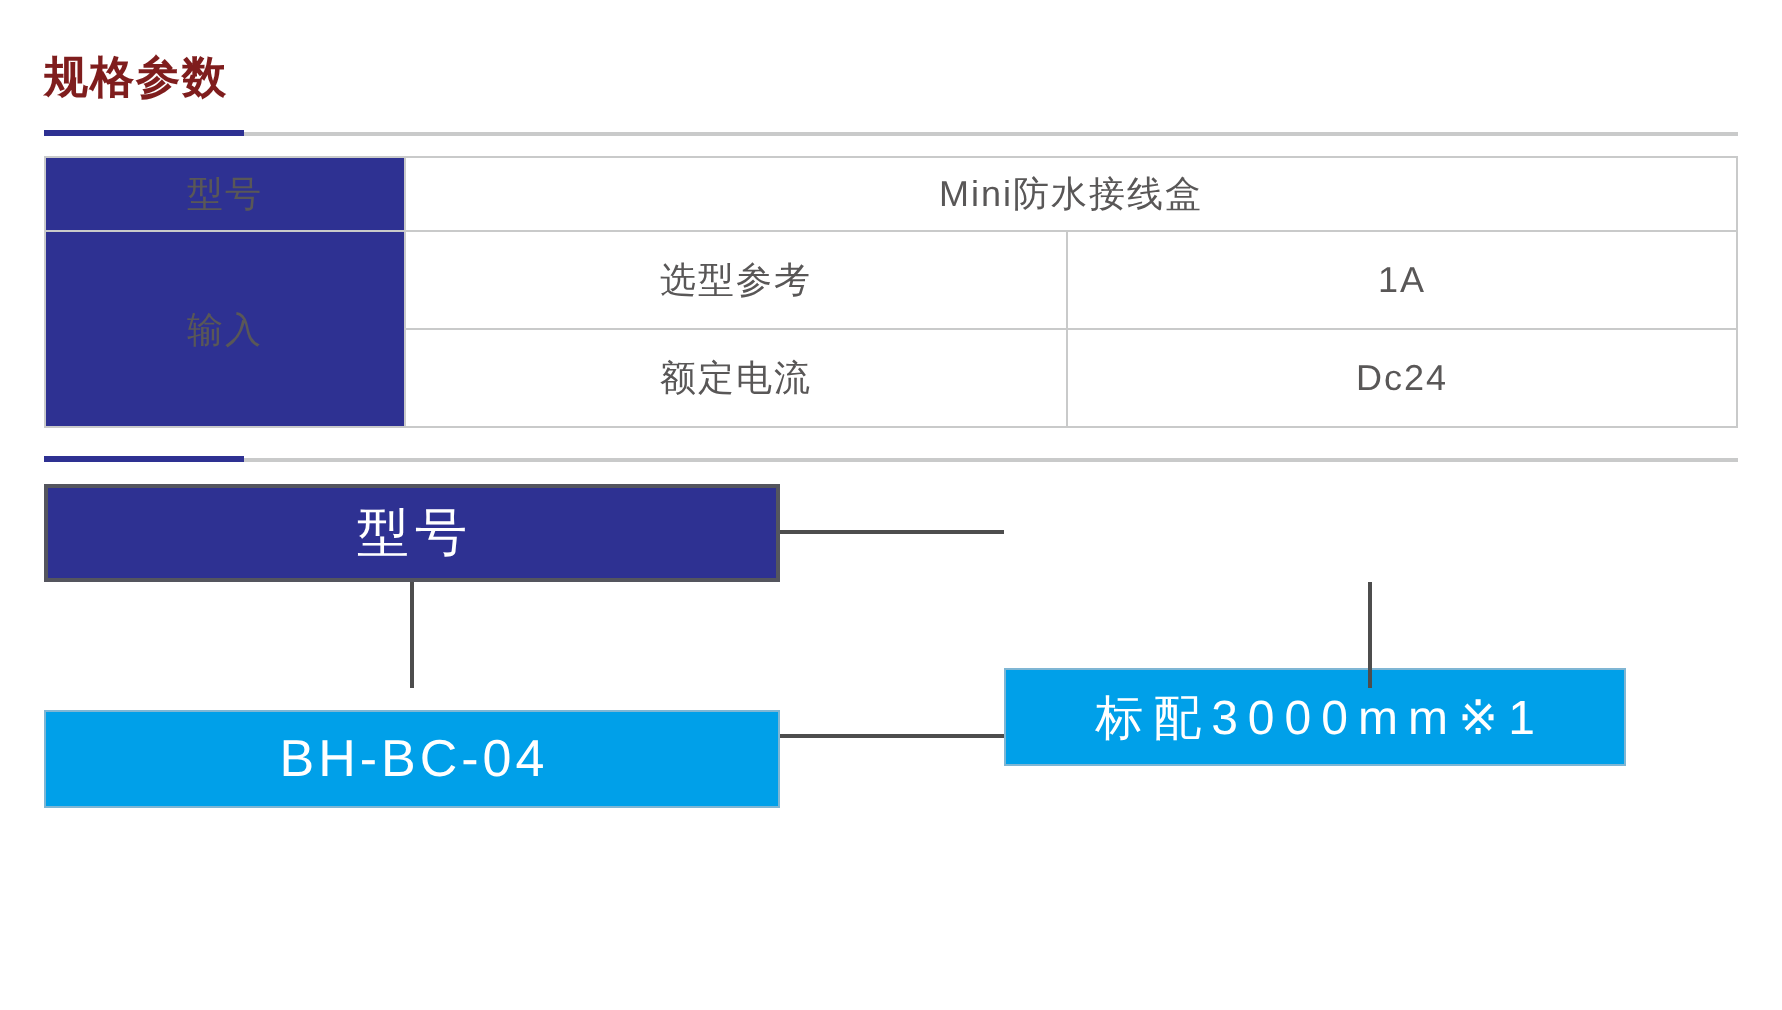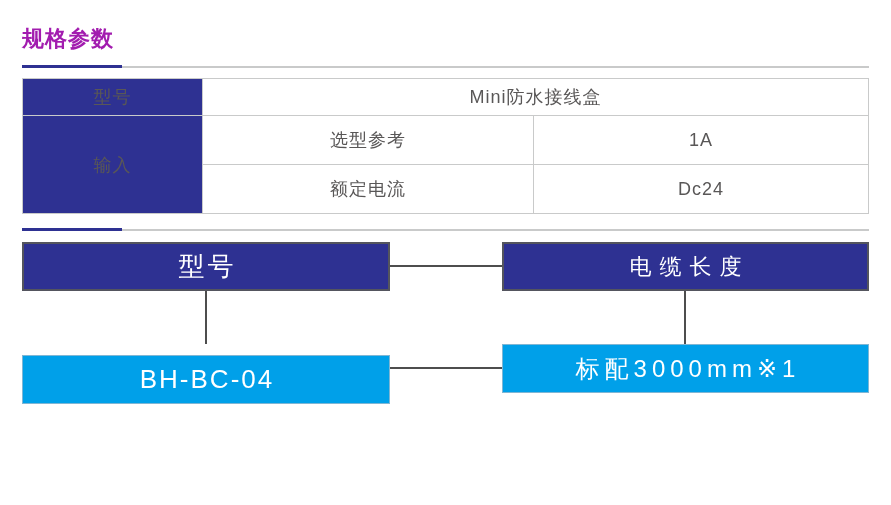--- a/index.html
+++ b/index.html
@@ -3,21 +3,21 @@
 <meta charset="utf-8">
 <style>
   html, body { margin:0; padding:0; background:#ffffff; }
   body { font-family:"Liberation Sans","DejaVu Sans",sans-serif; }
   .page {
     width:891px; height:505px; box-sizing:border-box;
     padding:26px 22px 0 22px; position:relative; overflow:hidden; background:#ffffff;
   }
   .heading {
     margin:0; font-size:22px; line-height:25px; font-weight:bold;
-    color:#a21caf; letter-spacing:1px;
+    color:#7f1d1d; letter-spacing:1px;
   }
   .heading-rule { display:flex; align-items:center; margin-top:14px; }
   .rule-accent { width:100px; height:3px; background:#2e3192; flex:0 0 auto; }
   .rule-line { flex:1 1 auto; height:2px; background:#c9caca; }
 
   
   .spec-table {
     border-collapse:collapse; width:100%; margin-top:10px; table-layout:fixed;
   }
   .spec-table td {
@@ -35,21 +35,21 @@
   .dbox {
     position:absolute; height:49px; box-sizing:border-box;
     display:flex; align-items:center; justify-content:center;
     color:#ffffff; white-space:nowrap;
   }
   .navy-box { background:#2e3192; border:2px solid #54555e; }
   .cyan-box { background:#00a0e9; border:1px solid #7fb6d4; }
   .pos-tl { left:0;     top:0;     width:368px; }
   .pos-tr { left:480px; top:0;     width:367px; }
   .pos-bl { left:0;     top:102px; width:368px; }
-  .pos-br { left:480px; top:102px; width:367px; }
+  .pos-br { left:480px; top:92px; width:311px; }
   .txt-model-hdr  { font-size:26px; letter-spacing:3px; text-indent:3px; }
   .txt-cable-hdr  { font-size:22px; letter-spacing:8px; text-indent:8px; }
   .txt-model-val  { font-size:26px; letter-spacing:2px; text-indent:2px;margin-top:11px; }
   .txt-cable-val  { font-size:24px; letter-spacing:5px; text-indent:5px; }
 
   .conn { position:absolute; background:#4d4d4d; }
   .conn-v1 { left:183px; top:49px;  width:2px;   height:53px; }
   .conn-v2 { left:662px; top:49px;  width:2px;   height:53px; }
   .conn-h1 { left:368px; top:23px;  width:112px; height:2px;  }
   .conn-h2 { left:368px; top:125px; width:112px; height:2px;  }
@@ -88,21 +88,20 @@
     </tbody>
   </table>
 
   <div class="heading-rule">
     <span class="rule-accent"></span>
     <span class="rule-line"></span>
   </div>
 
   <div class="diagram">
     <div class="dbox navy-box pos-tl txt-model-hdr">型号</div>
-    <div class="dbox navy-box pos-tr txt-cable-hdr">电缆长度</div>
     <div class="dbox cyan-box pos-bl txt-model-val">BH-BC-04</div>
     <div class="dbox cyan-box pos-br txt-cable-val">标配3000mm※1</div>
     <div class="conn conn-v1"></div>
     <div class="conn conn-v2"></div>
     <div class="conn conn-h1"></div>
     <div class="conn conn-h2"></div>
   </div>
 
 </div>
 

